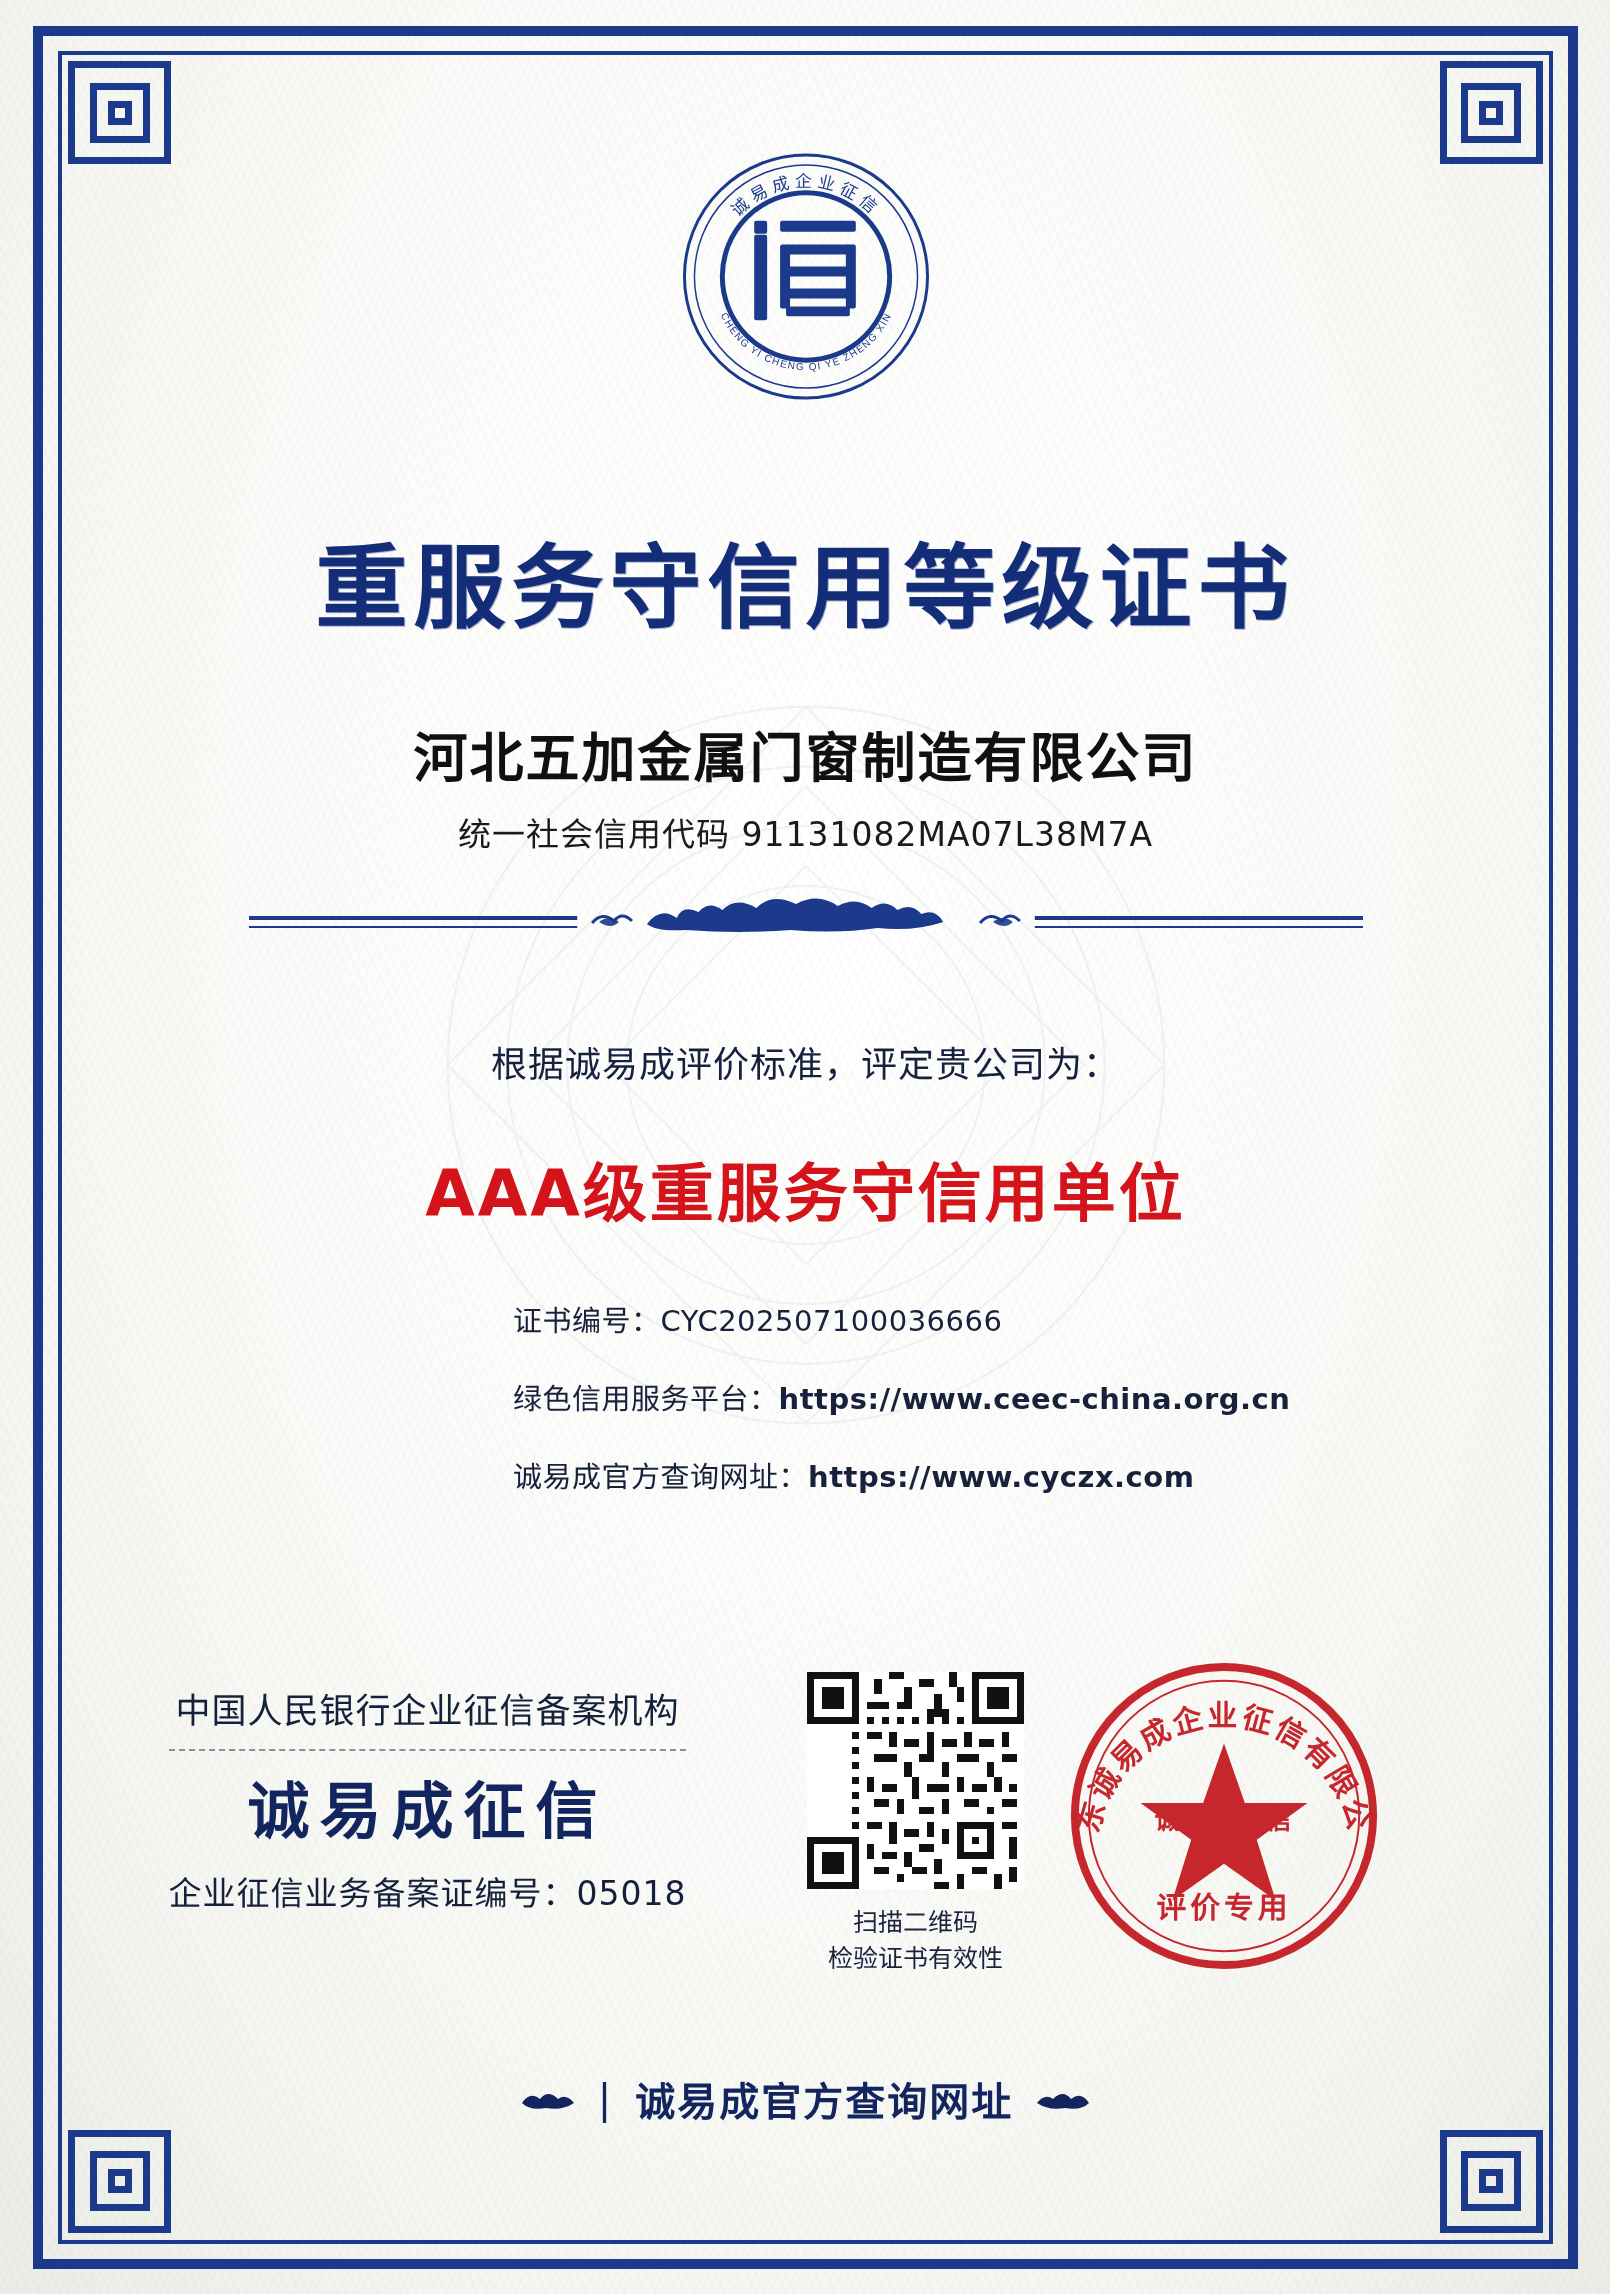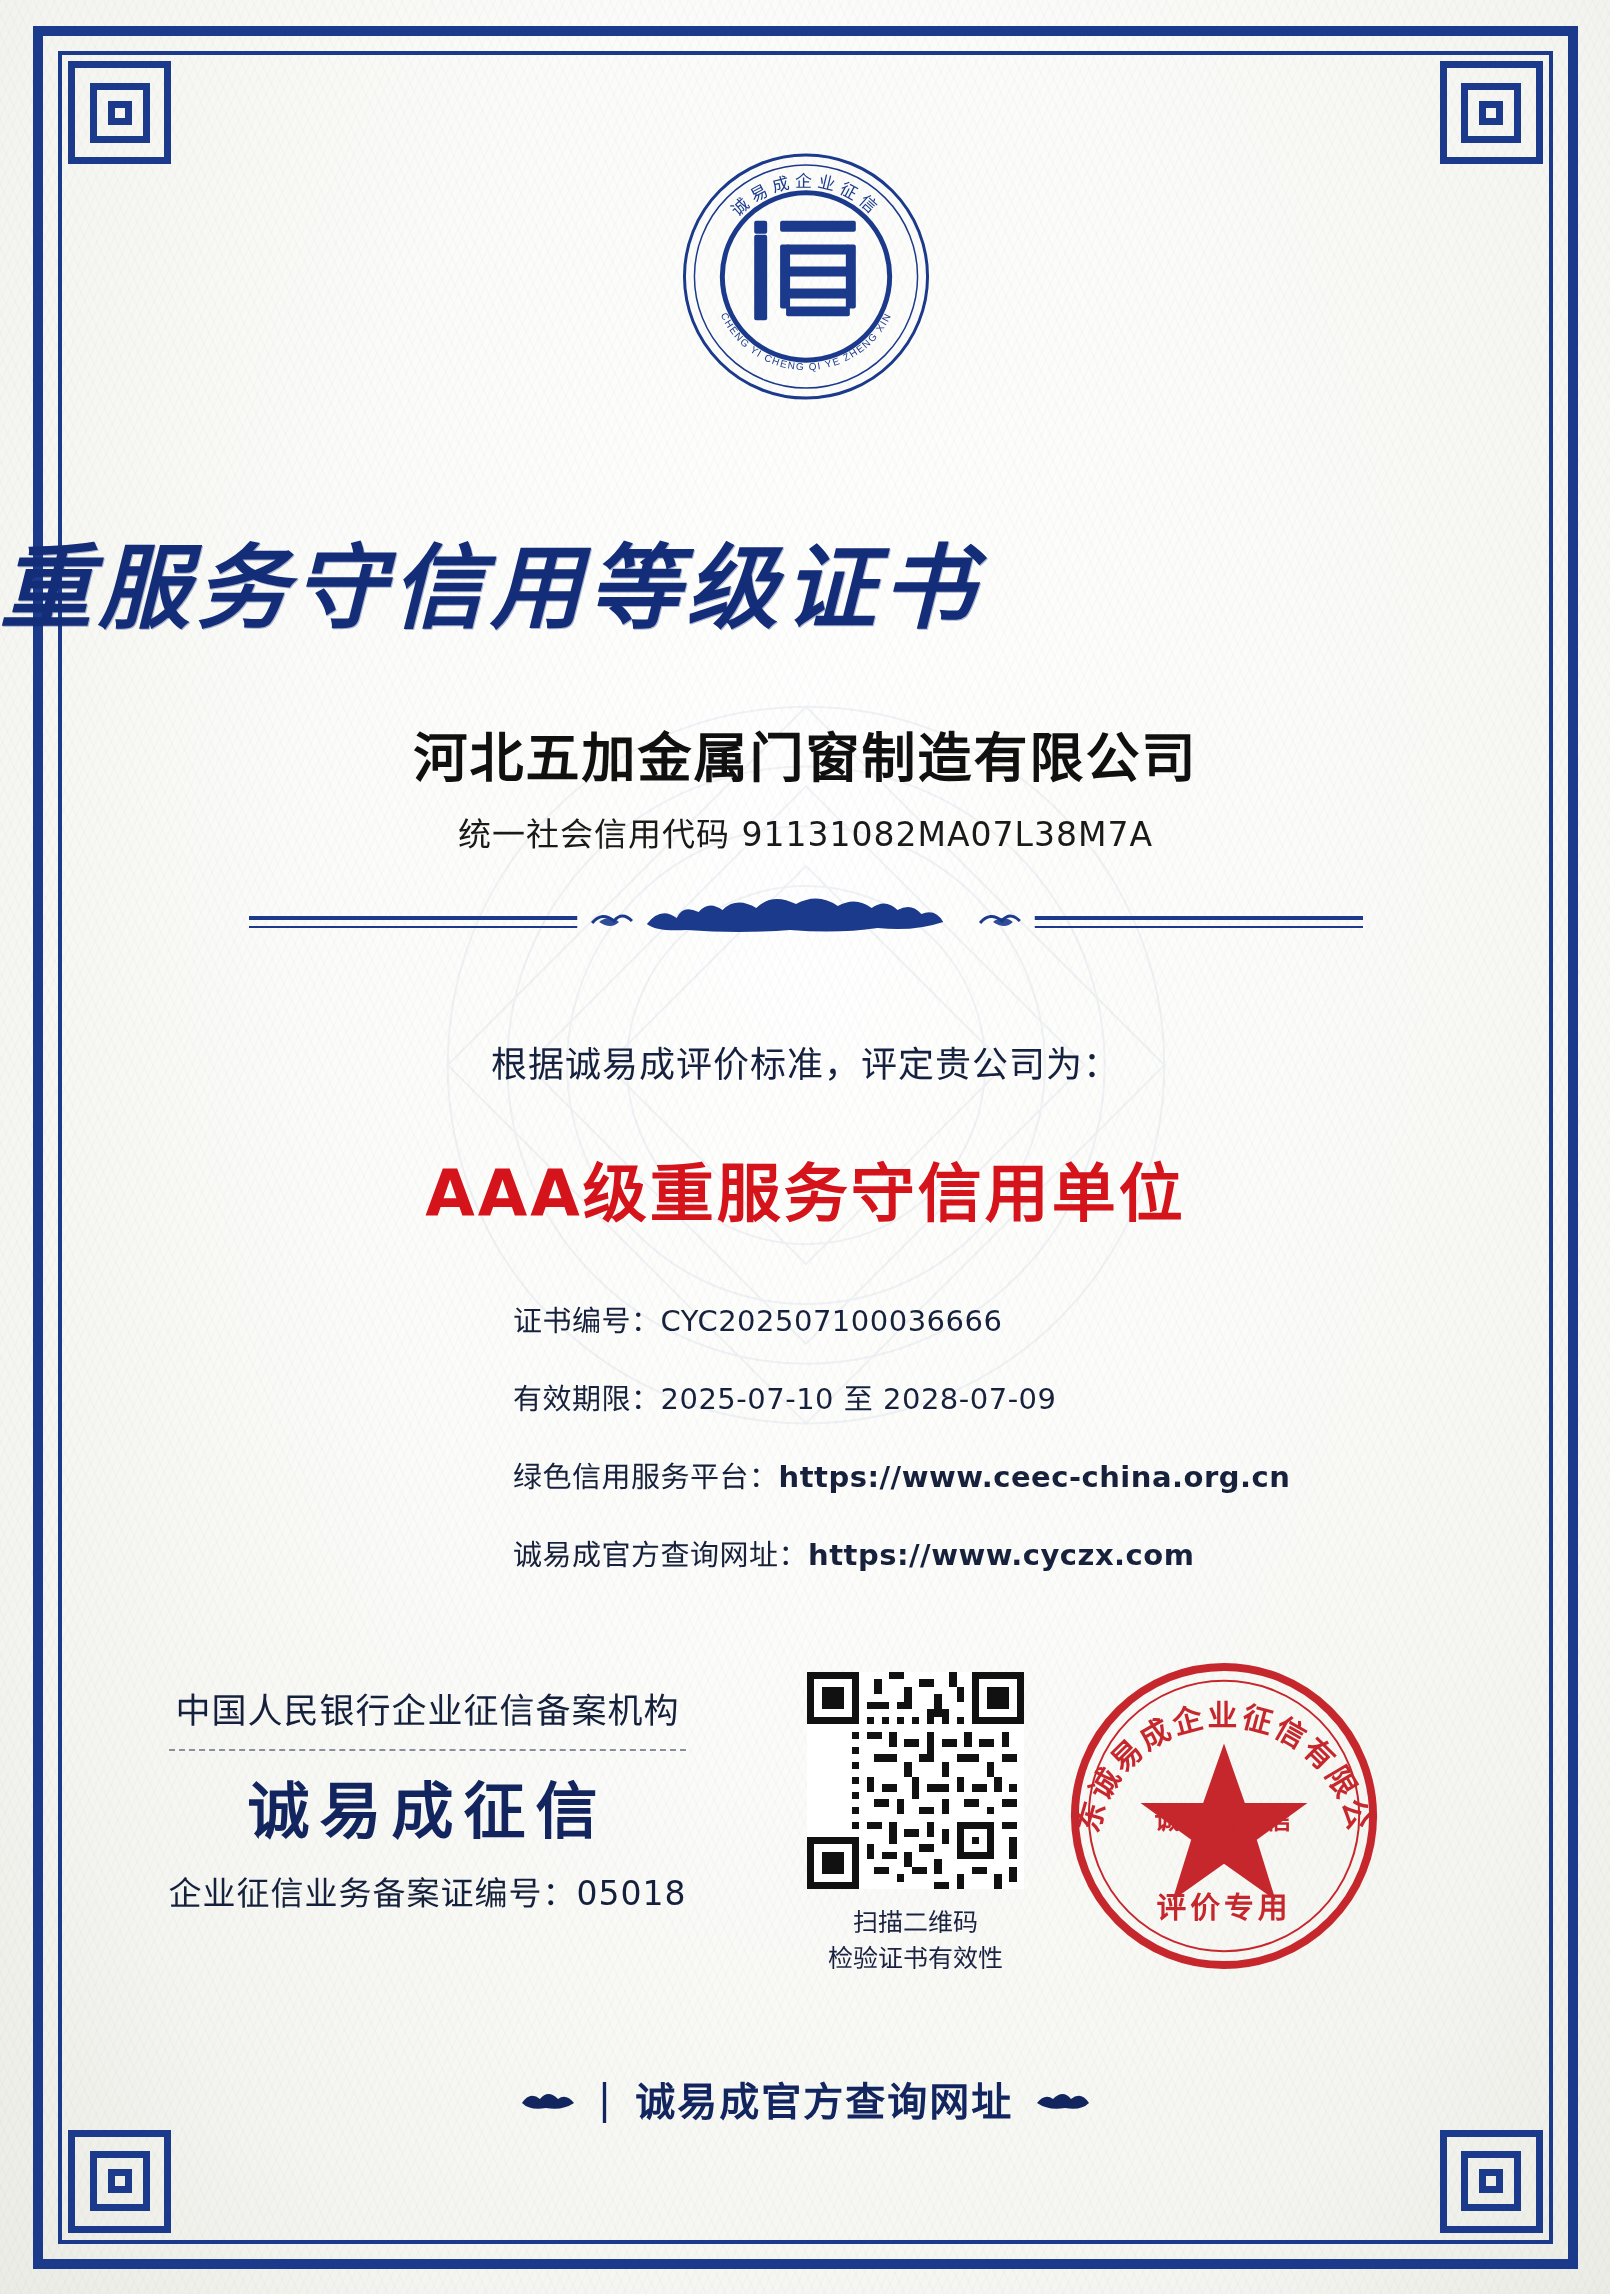--- a/index.html
+++ b/index.html
@@ -87,27 +87,27 @@
     transform: translateX(-50%);
     width: 259px;
     height: 259px;
   }
 
   
   .main-title {
     position: absolute;
     left: 0; right: 0;
     top: 513px;
+    text-align: center;
     font-family: "DejaVu Sans", "Liberation Sans", sans-serif;
     font-weight: bold;
     font-size: 92px;
     letter-spacing: 6px;
     color: #132d78;
     text-shadow: 1px 1px 0 rgba(19,45,120,0.35);
-    font-style: italic;
   }
   .company-name {
     position: absolute;
     left: 0; right: 0;
     top: 714px;
     text-align: center;
     font-family: "DejaVu Sans", "Liberation Sans", sans-serif;
     font-weight: bold;
     font-size: 54px;
     letter-spacing: 2px;
@@ -360,23 +360,20 @@
       <path d="M748 26 q10 -8 20 0 q-8 8 -20 0 Z" opacity="0.9"></path>
     </g>
   </svg>
 
   <div class="statement">根据诚易成评价标准，评定贵公司为：</div>
   <div class="grade">AAA级重服务守信用单位</div>
 
   <div class="meta">
     <div class="meta-row">
       <span>证书编号：</span><span class="val">CYC202507100036666</span>
-    </div>
-    <div class="meta-row">
-      <span>有效期限：</span><span class="val">2025-07-10 至 2028-07-09</span>
     </div>
     <div class="meta-row">
       <span>绿色信用服务平台：</span><span class="val url">https://www.ceec-china.org.cn</span>
     </div>
     <div class="meta-row">
       <span>诚易成官方查询网址：</span><span class="val url">https://www.cyczx.com</span>
     </div>
   </div>
 
   <div class="bottom">

